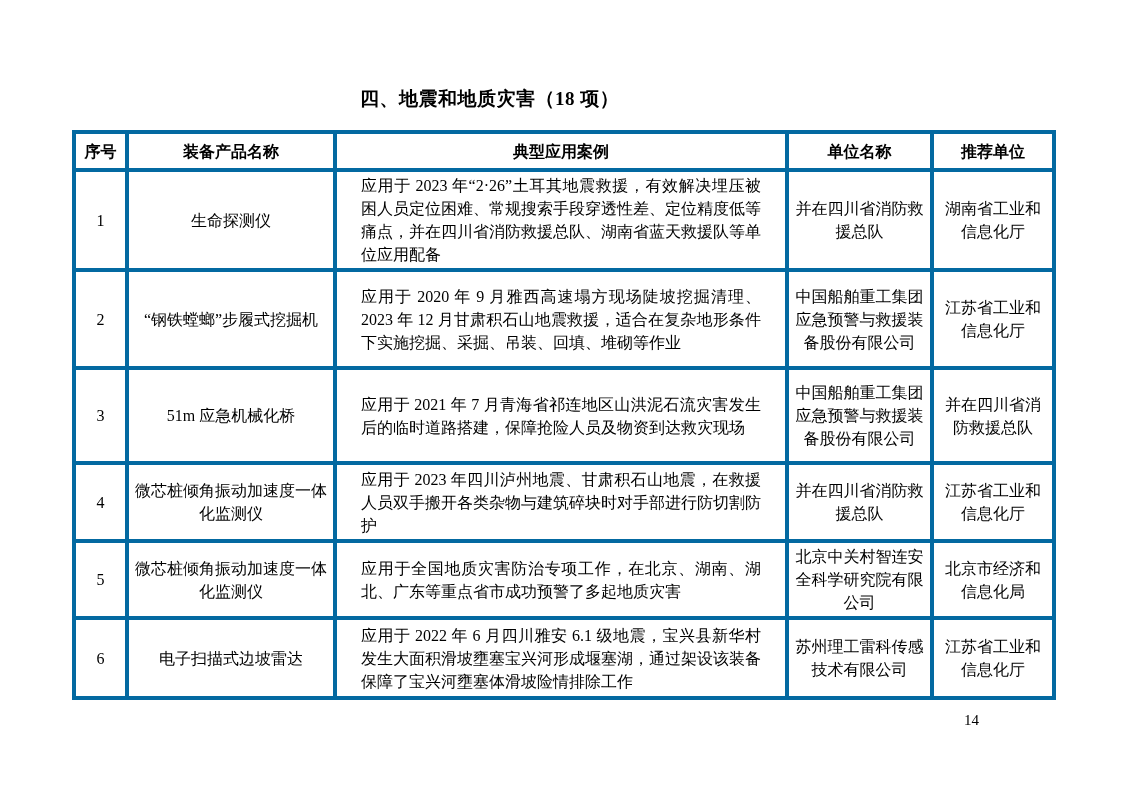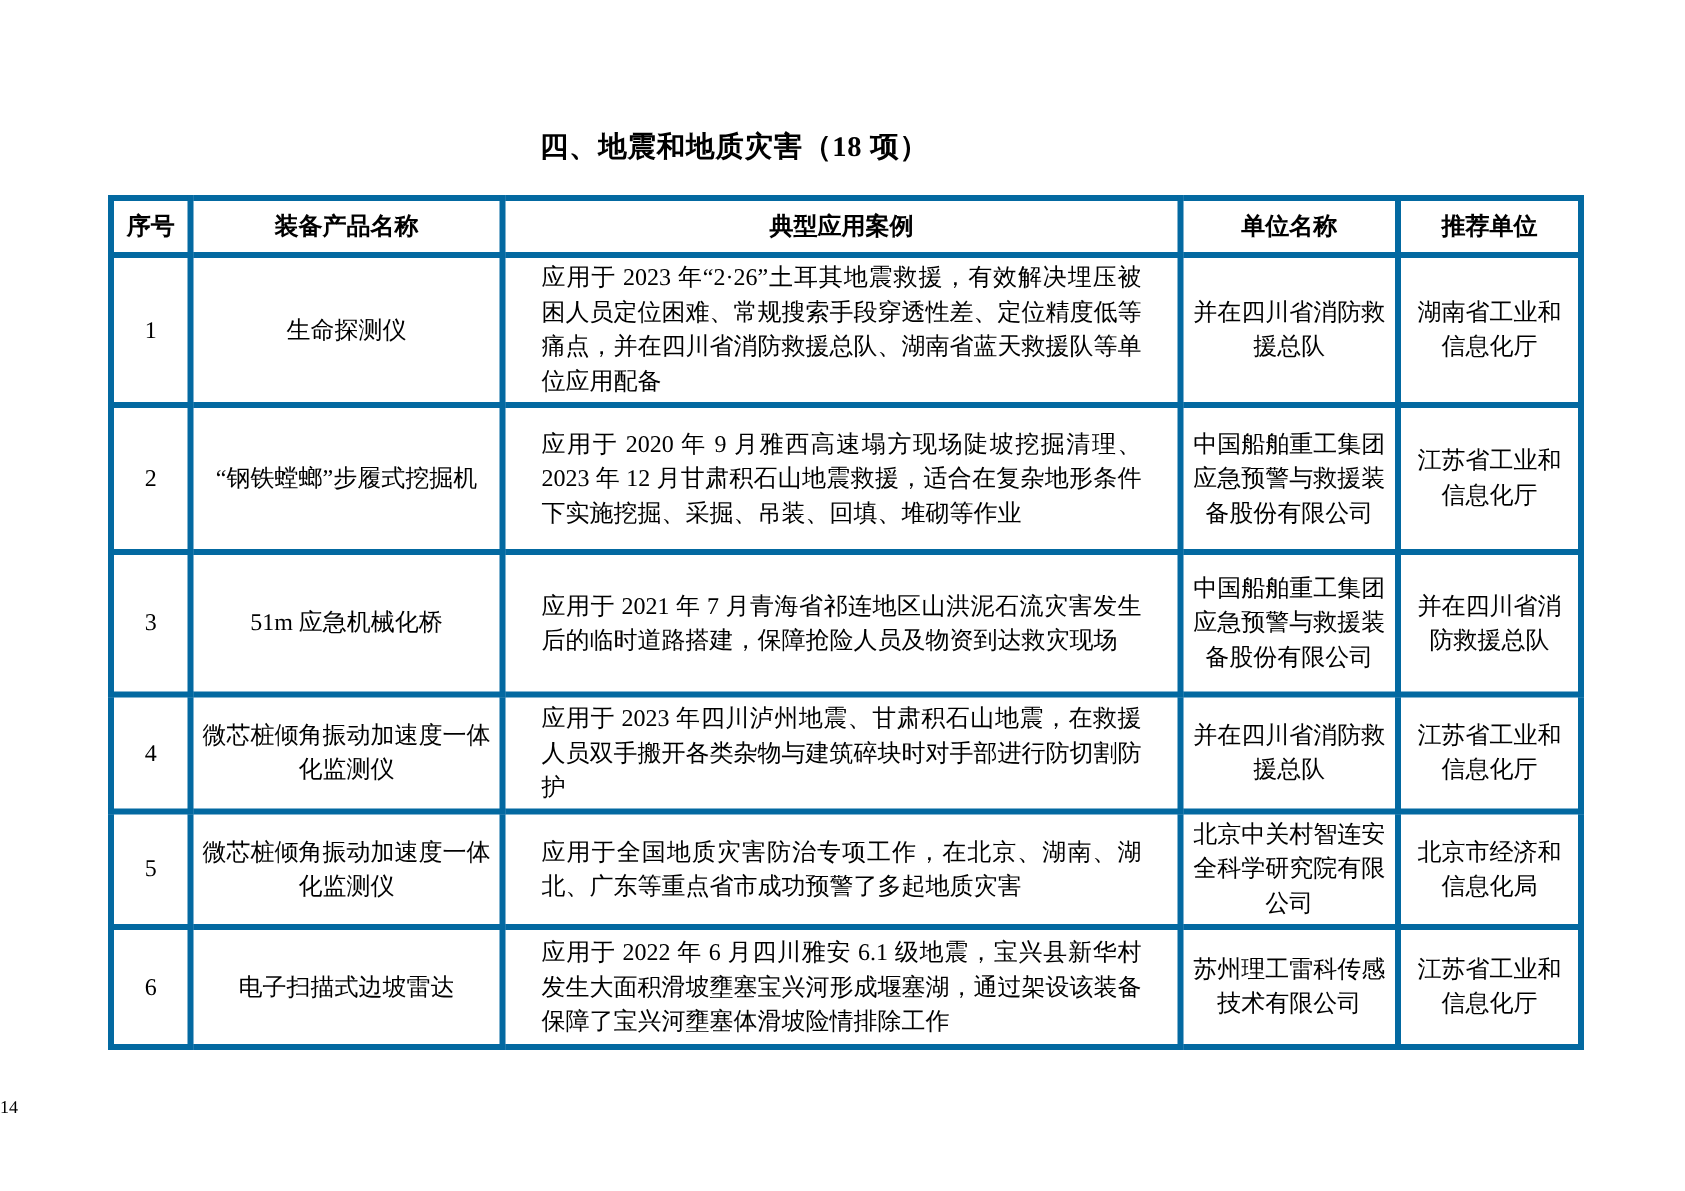--- a/index.html
+++ b/index.html
@@ -52,23 +52,23 @@
     text-justify: inter-character;
     padding: 2px 24px;
   }
   tr.row-1 { height: 96px; }
   tr.row-2 { height: 98px; }
   tr.row-3 { height: 95px; }
   tr.row-4 { height: 78px; }
   tr.row-5 { height: 77px; }
   tr.row-6 { height: 80px; }
   .page-footer {
-    text-align: left;
-    margin-top: 29px;
-    font-size: 12px;
+    text-align: right;
+    margin-top: 11px;
+    font-size: 15px;
     line-height: 18px;
   }
 </style>
 </head>
 <body>
 
 <div class="page">
 
   <div class="doc-title">四、地震和地质灾害（18 项）</div>
 

